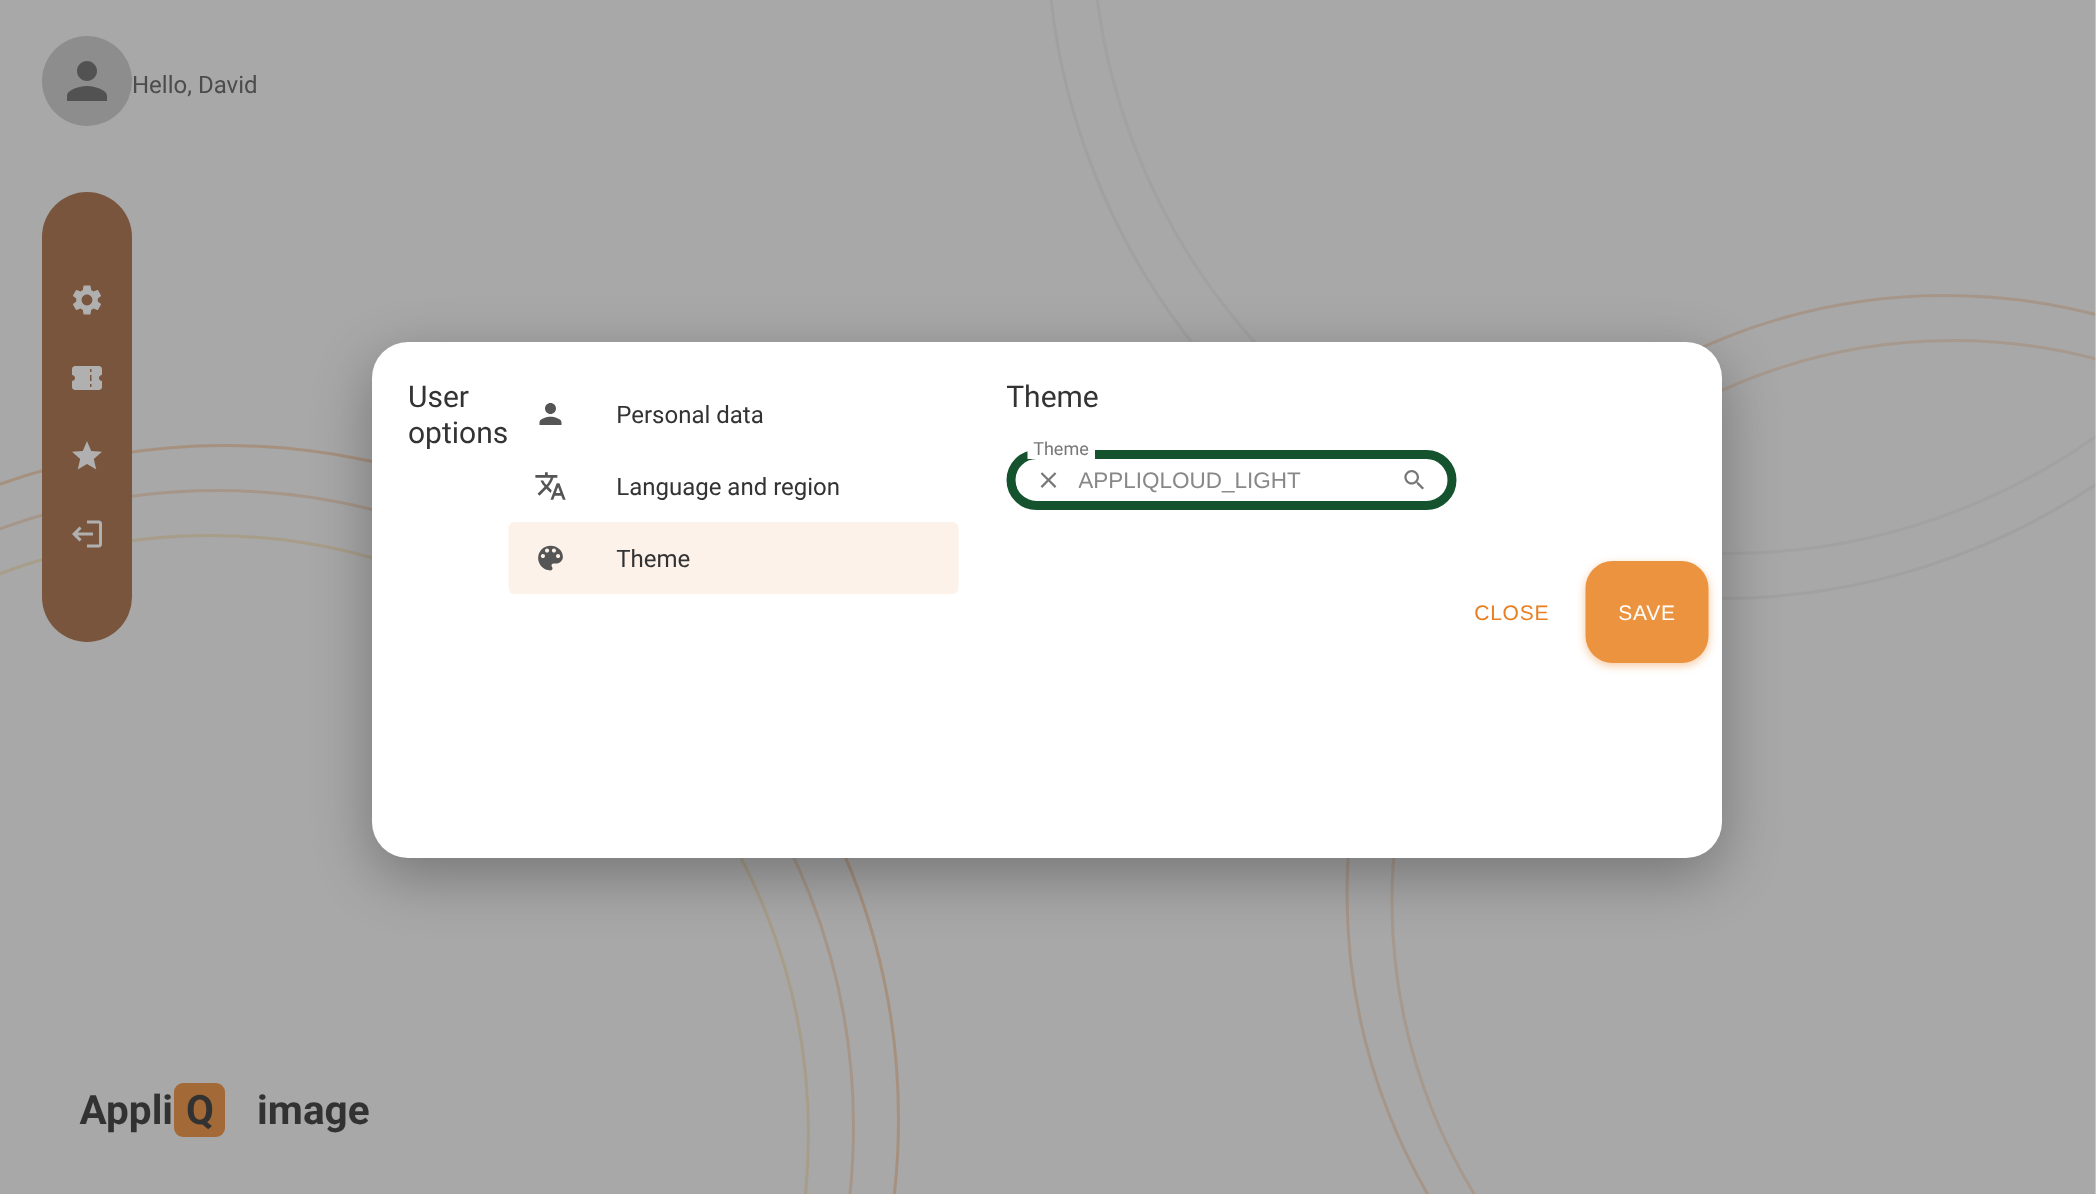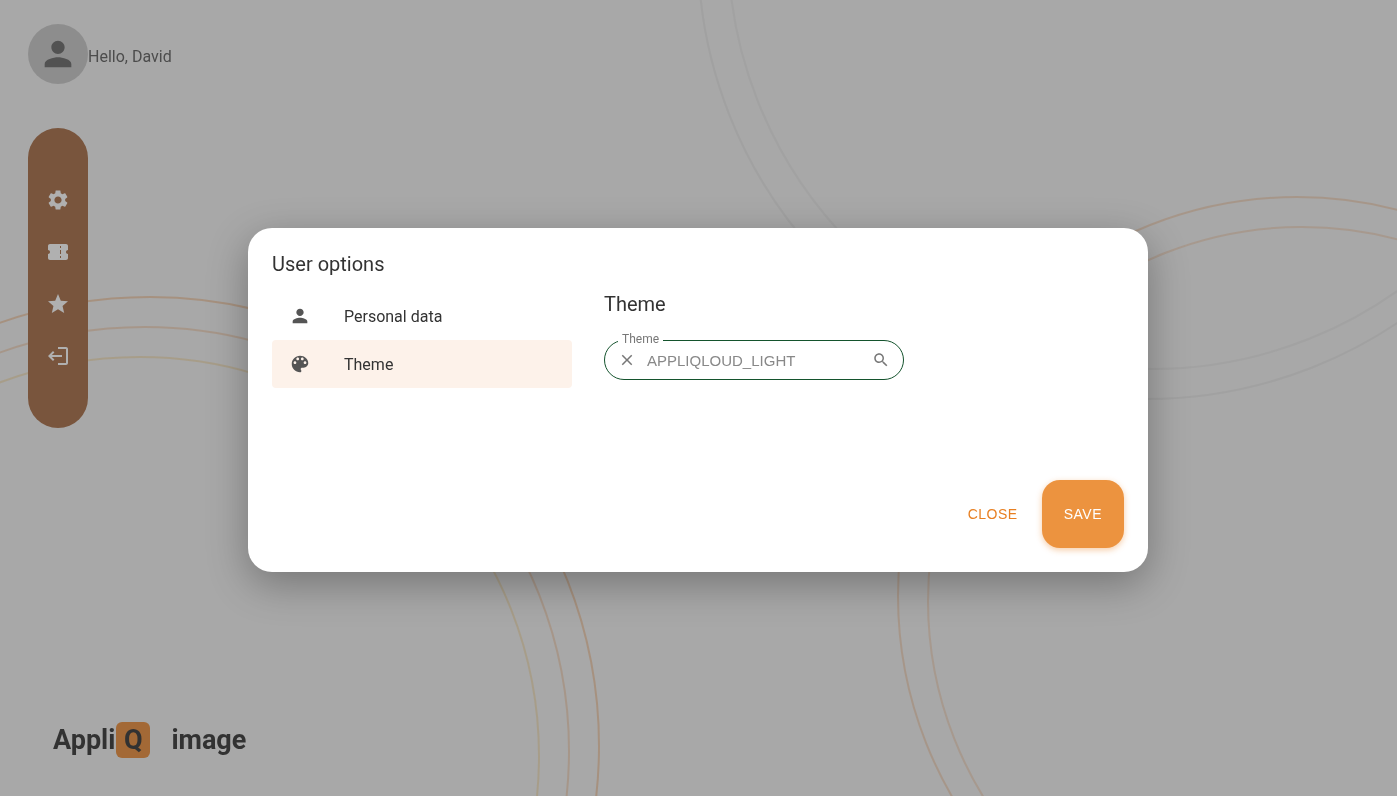--- a/index.html
+++ b/index.html
@@ -127,21 +127,21 @@
       position: absolute;
       top: 228px;
       left: 248px;
       width: 900px;
       height: 344px;
       background: #fff;
       border-radius: 24px;
       box-shadow: 0 12px 40px rgba(0,0,0,0.3);
       padding: 24px;
       display: flex;
-      flex-direction: column;
+      flex-direction: row;
     }
     .modal-title {
       font-size: 20px;
       font-weight: 400;
       color: #333;
       margin-bottom: 16px;
     }
     .modal-body {
       display: flex;
       flex: 1;
@@ -198,21 +198,21 @@
       left: 14px;
       background: #fff;
       padding: 0 4px;
       font-size: 12px;
       color: #777;
     }
     .theme-input-wrapper {
       display: flex;
       align-items: center;
       height: 40px;
-      border: 1px solid #14532d;
+      border: 6px solid #14532d;
       border-radius: 20px;
       padding: 0 12px;
     }
     .clear-icon, .search-icon-right {
       width: 20px;
       height: 20px;
       display: flex;
       align-items: center;
       justify-content: center;
       cursor: pointer;
@@ -326,20 +326,28 @@
   <div class="modal-title">User options</div>
   <div class="modal-body">
     <div class="options-list">
       <div class="option-item">
         <span class="icon">
           <svg viewBox="0 0 24 24">
               <path d="M12 12c2.21 0 4-1.79 4-4s-1.79-4-4-4-4 1.79-4 4 1.79 4 4 4zm0 2c-2.67 0-8 1.34-8 4v2h16v-2c0-2.66-5.33-4-8-4z"></path>
             </svg>
         </span>
         <span class="option-label">Personal data</span>
+      </div>
+      <div class="option-item">
+        <span class="icon">
+          <svg viewBox="0 0 24 24">
+              <path d="M12.87 15.07l-2.54-2.51.03-.03c1.74-1.94 2.98-4.17 3.71-6.53H17V4h-7V2H8v2H1v1.99h11.17C11.5 7.92 10.44 9.75 9 11.35 8.07 10.32 7.3 9.19 6.69 8h-2c.73 1.63 1.73 3.17 2.98 4.56l-5.09 5.02L4 19l5-5 3.11 3.11.76-2.04zM18.5 10h-2L12 22h2l1.12-3h4.75L21 22h2l-4.5-12zm-2.62 7l1.62-4.33L19.12 17h-3.24z"></path>
+            </svg>
+        </span>
+        <span class="option-label">Language and region</span>
       </div>
       <div class="option-item active">
         <span class="icon">
           <svg viewBox="0 0 24 24">
               <path d="M12 3c-4.97 0-9 4.03-9 9s4.03 9 9 9c.83 0 1.5-.67 1.5-1.5 0-.39-.15-.74-.39-1.01-.23-.26-.38-.61-.38-.99 0-.83.67-1.5 1.5-1.5H16c2.76 0 5-2.24 5-5 0-4.42-4.03-8-9-8zm-5.5 9c-.83 0-1.5-.67-1.5-1.5S5.67 9 6.5 9 8 9.67 8 10.5 7.33 12 6.5 12zm3-4C8.67 8 8 7.33 8 6.5S8.67 5 9.5 5s1.5.67 1.5 1.5S10.33 8 9.5 8zm5 0c-.83 0-1.5-.67-1.5-1.5S13.67 5 14.5 5s1.5.67 1.5 1.5S15.33 8 14.5 8zm3 4c-.83 0-1.5-.67-1.5-1.5S16.67 9 17.5 9s1.5.67 1.5 1.5-.67 1.5-1.5 1.5z"></path>
             </svg>
         </span>
         <span class="option-label">Theme</span>
       </div>
     </div>

